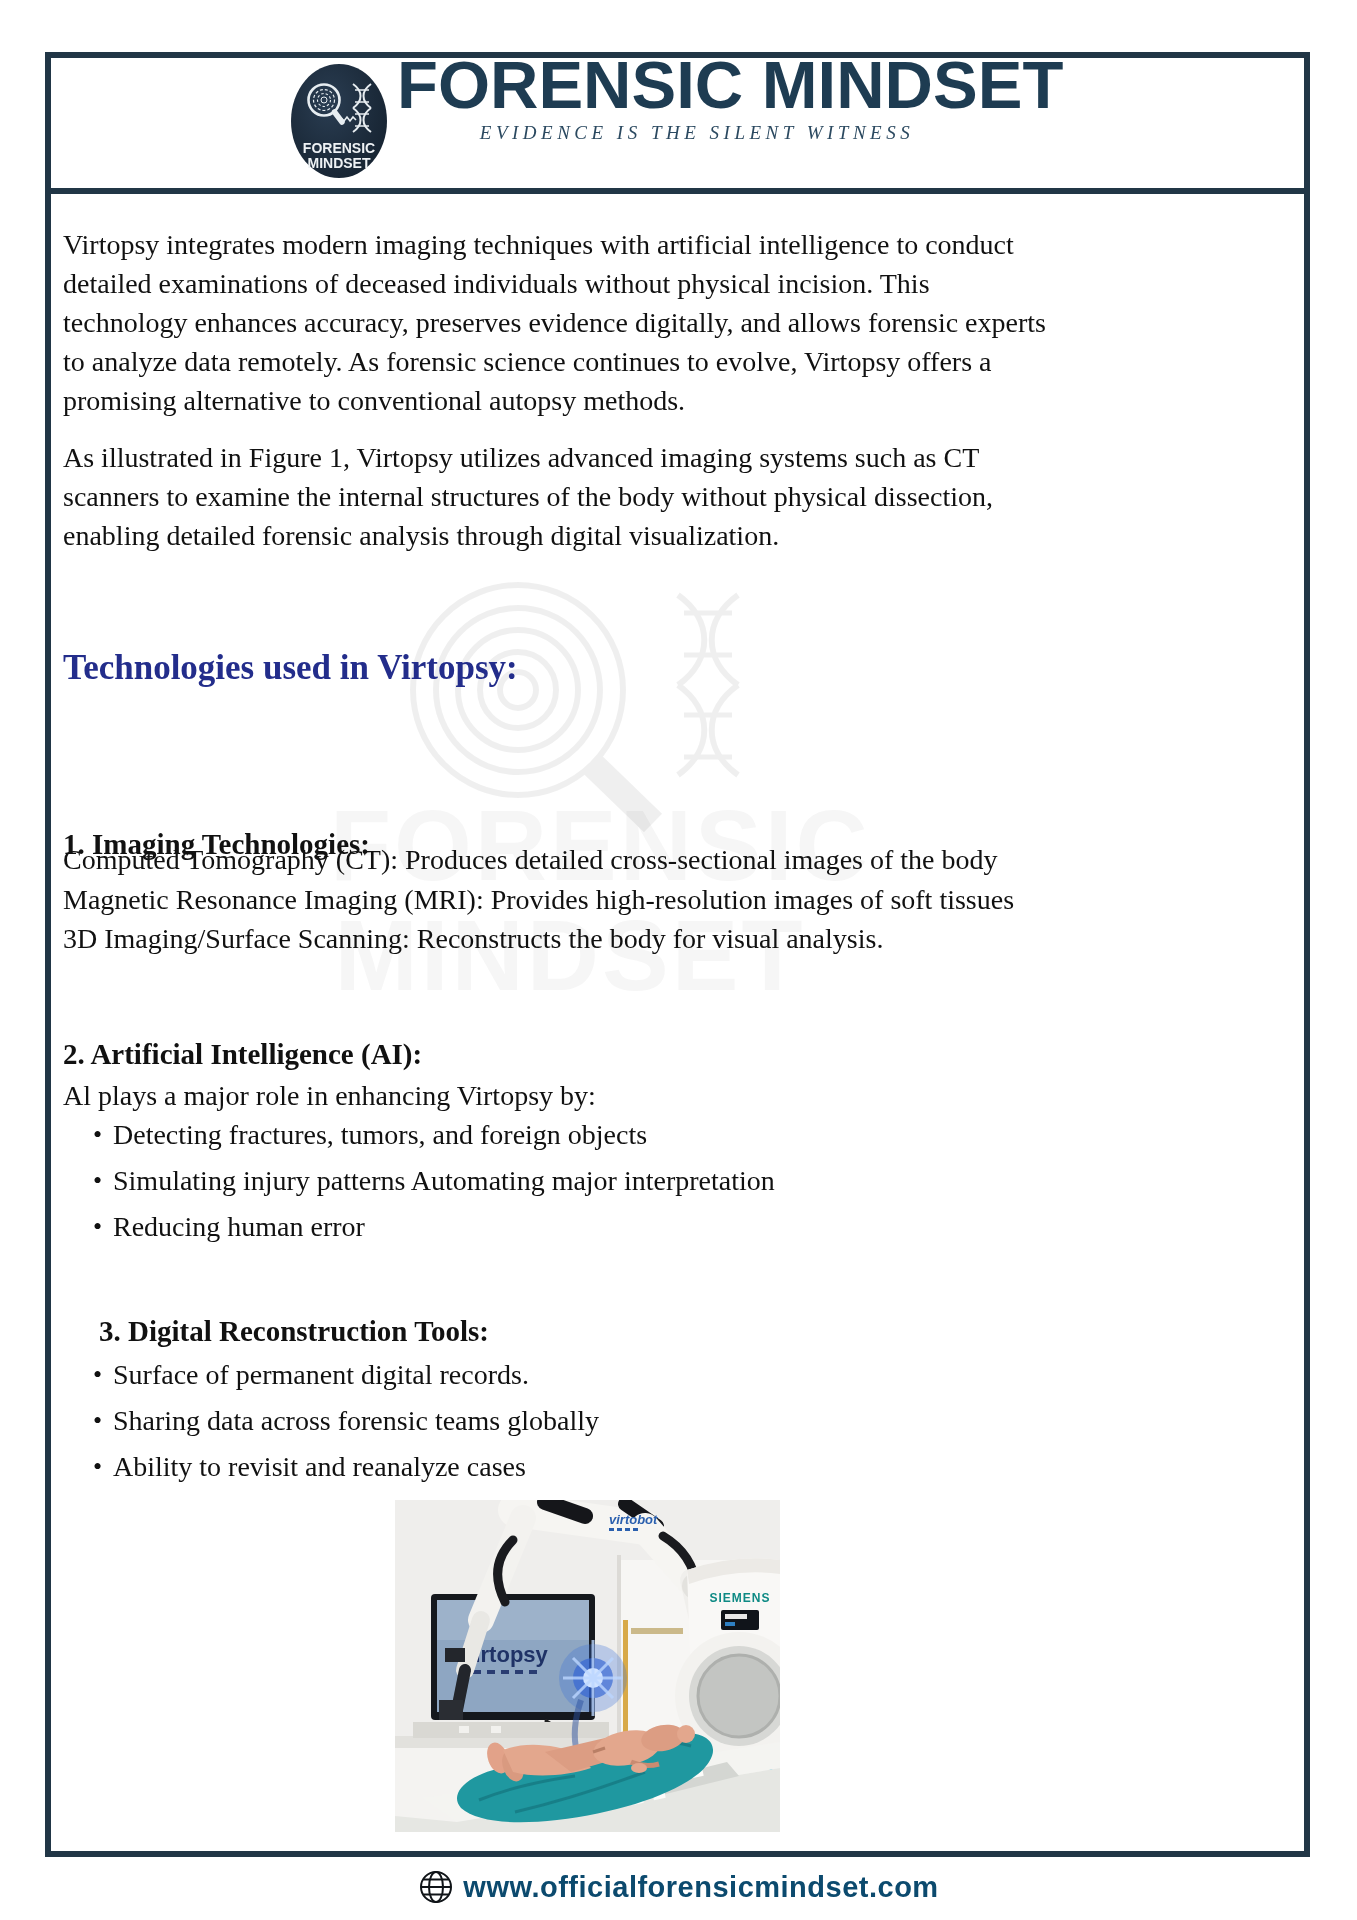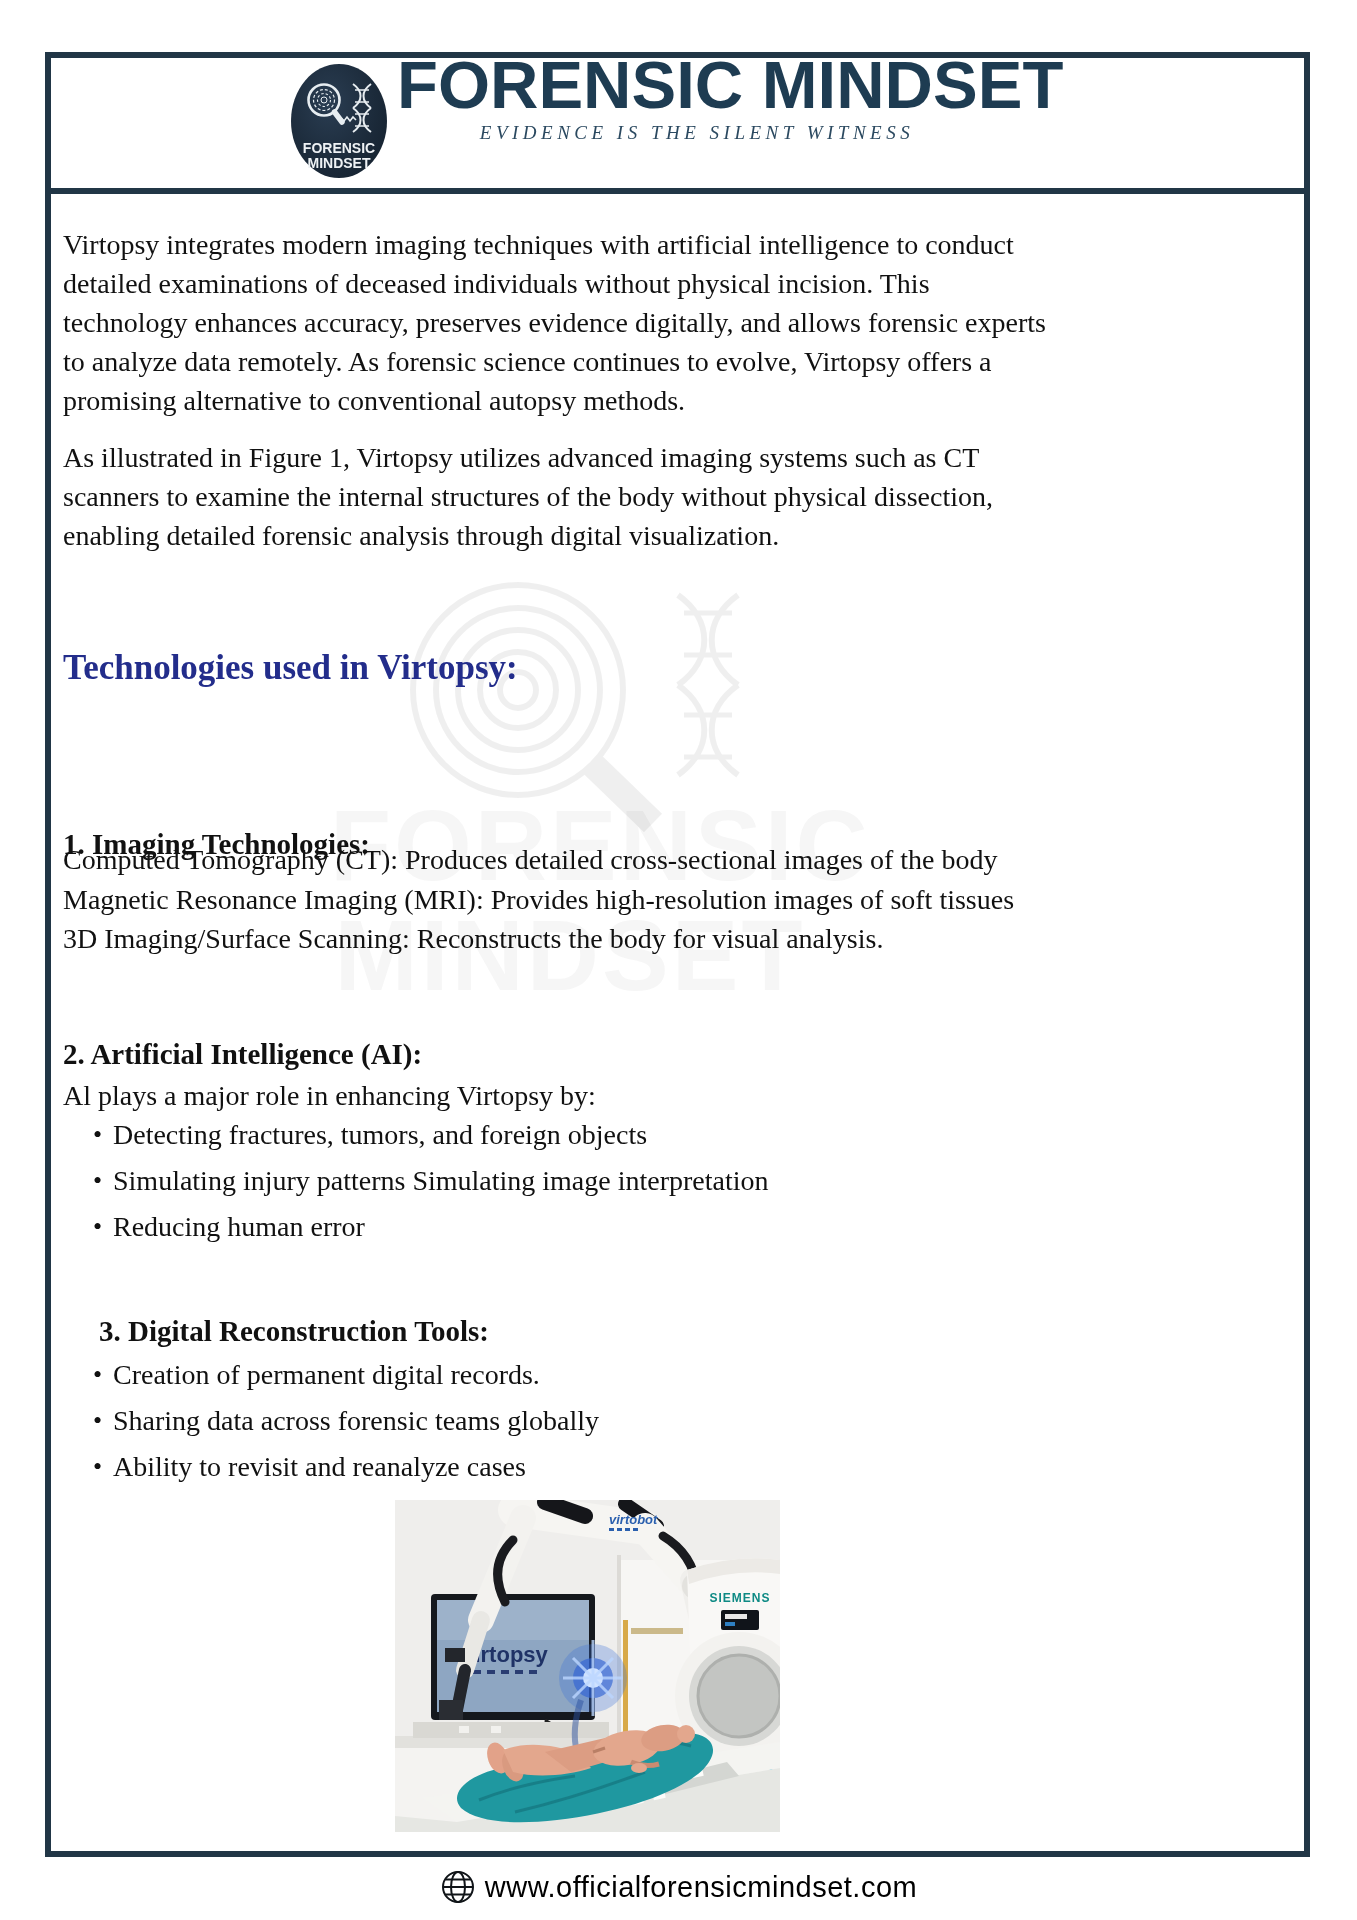--- a/index.html
+++ b/index.html
@@ -61,21 +61,21 @@
   .bullets li{position:relative;padding-left:50px;line-height:46px;white-space:nowrap;}
   .bullets li::before{
     content:"\2022";position:absolute;left:30px;top:0;font-size:26px;color:#111;
   }
   
   .figure{position:absolute;left:395px;top:1500px;width:385px;height:332px;}
   
   .footer{
     position:absolute;left:0;top:1869px;width:1357px;z-index:2;
     display:flex;align-items:center;justify-content:center;gap:9px;
-    font-family:"Liberation Sans",sans-serif;font-size:29px;color:#000000;letter-spacing:.5px;
+    font-family:"Liberation Sans",sans-serif;font-size:29px;color:#0c4a6e;letter-spacing:.5px;font-weight:bold;
   }
   .globe{width:36px;height:36px;}
 </style>
 </head>
 <body>
 
 <svg class="watermark wm-icon" viewBox="0 0 410 270">
   <g fill="none" stroke="#000" stroke-width="6">
     <circle cx="150" cy="125" r="105"></circle>
     <circle cx="150" cy="125" r="82"></circle>
@@ -128,27 +128,27 @@
   <div class="s1-lines">
     <div>Computed Tomography (CT): Produces detailed cross-sectional images of the body</div>
     <div>Magnetic Resonance Imaging (MRI): Provides high-resolution images of soft tissues</div>
     <div>3D Imaging/Surface Scanning: Reconstructs the body for visual analysis.</div>
   </div>
 
   <div class="sub-title s2-title">2. Artificial Intelligence (AI):</div>
   <div class="s2-intro">Al plays a major role in enhancing Virtopsy by:</div>
   <ul class="bullets s2-bullets">
     <li>Detecting fractures, tumors, and foreign objects</li>
-    <li>Simulating injury patterns Simulating image interpretation</li>
+    <li>Simulating injury patterns Automating major interpretation</li>
     <li>Reducing human error</li>
   </ul>
 
   <div class="sub-title s3-title">3. Digital Reconstruction Tools:</div>
   <ul class="bullets s3-bullets">
-    <li>Creation of permanent digital records.</li>
+    <li>Surface of permanent digital records.</li>
     <li>Sharing data across forensic teams globally</li>
     <li>Ability to revisit and reanalyze cases</li>
   </ul>
 
   <svg class="figure" viewBox="0 0 385 332">
 
     <rect x="0" y="0" width="385" height="332" fill="#f4f3f1"></rect>
     <rect x="0" y="0" width="385" height="240" fill="#efeeec"></rect>
     <rect x="225" y="60" width="160" height="190" fill="#f7f6f4"></rect>
 

